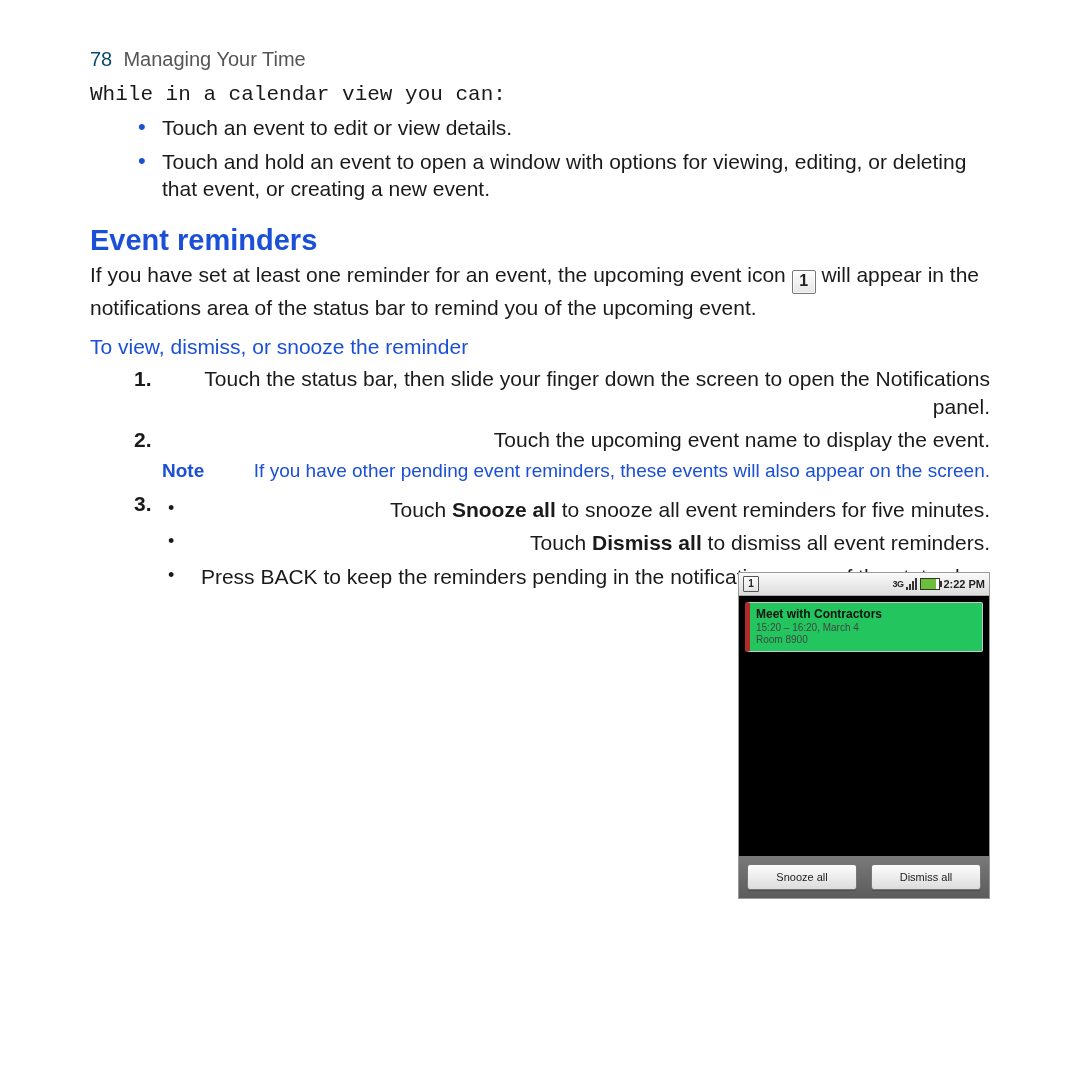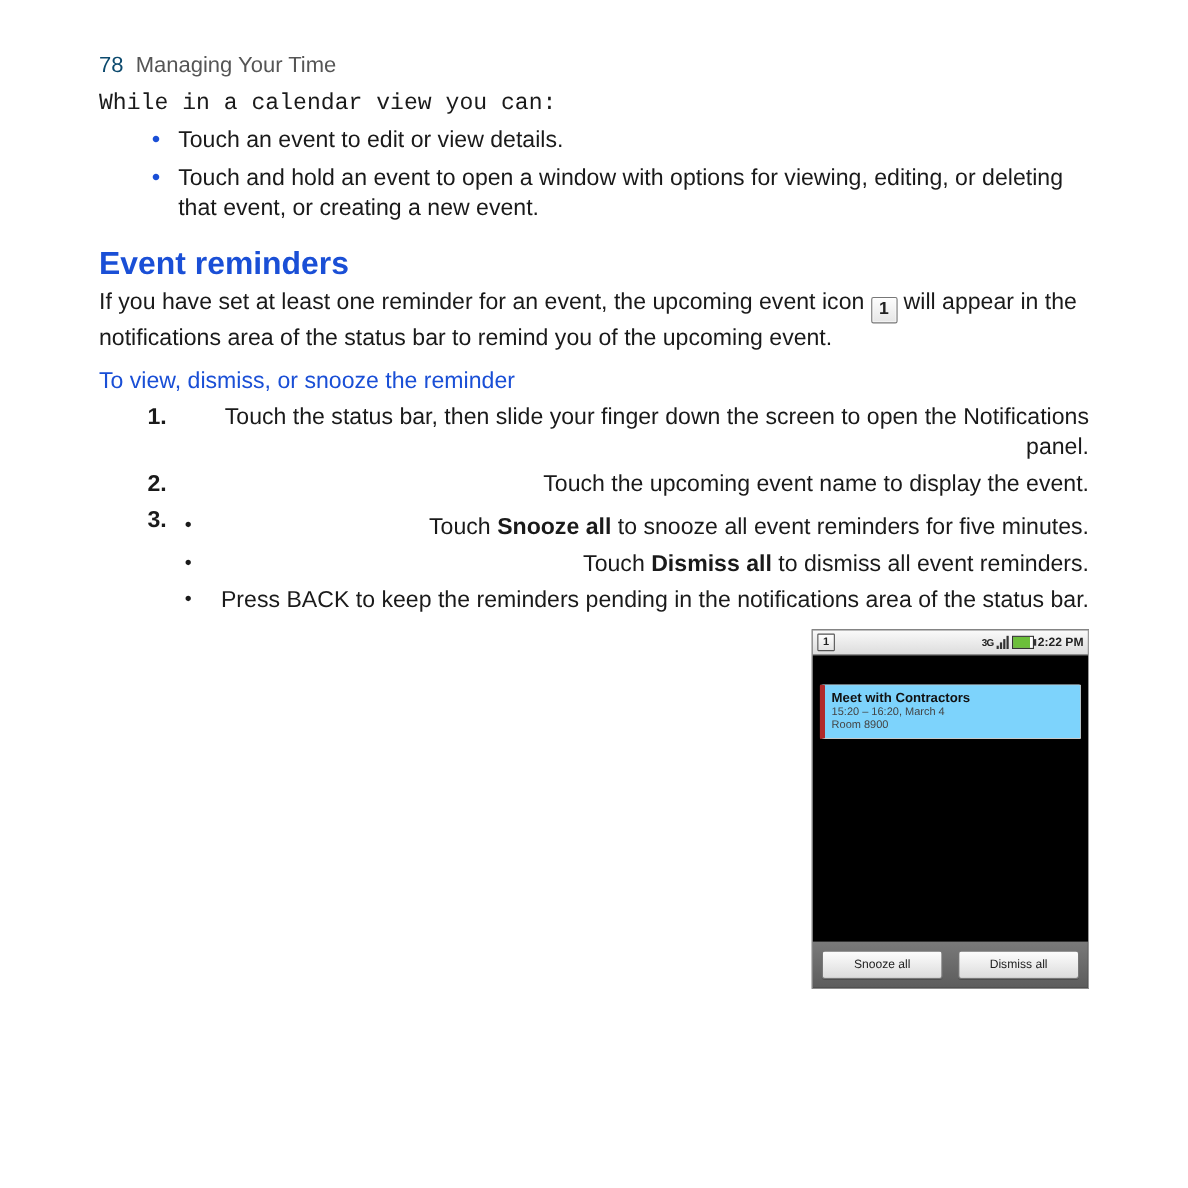--- a/index.html
+++ b/index.html
@@ -194,26 +194,25 @@
   .sb-batt::after {
     content:""; position:absolute; right:-3px; top:2px; width:2px; height:6px; background:#333;
   }
   .notif-area {
     background: #000;
     padding: 6px 6px 0 6px;
     height: 260px;
     box-sizing: border-box;
   }
   .notif-card {
-    background: #7dd3fc;
+    background: #22c55e;
     border: 1px solid #c9c9c9;
     border-left: 5px solid #b02a2a;
     border-radius: 2px;
     padding: 4px 6px 6px 6px;
-    margin-top: 20px;
   }
   .notif-title {
     font-weight: 700;
     font-size: 12px;
     color: #111;
   }
   .notif-sub {
     font-size: 10px;
     color: #444;
     margin-top: 1px;
@@ -267,20 +266,24 @@
 
   <ol class="steps">
     <li>
       <span>Touch the status bar, then slide your finger down the screen to open the Notifications panel.</span>
     </li>
 
     <li>
       <div class="two-col">
         <div class="leftcol">
           <span>Touch the upcoming event name to display the event.</span>
+          <div class="note-row">
+            <span class="note-label">Note</span>
+            <span class="note-text">If you have other pending event reminders, these events will also appear on the screen.</span>
+          </div>
         </div>
       </div>
     </li>
 
     <li>
       <div class="two-col">
         <div class="leftcol">
           <ul class="subbullets">
             <li>
               <span>Touch </span><b>Snooze all</b><span> to snooze all event reminders for five minutes.</span>

